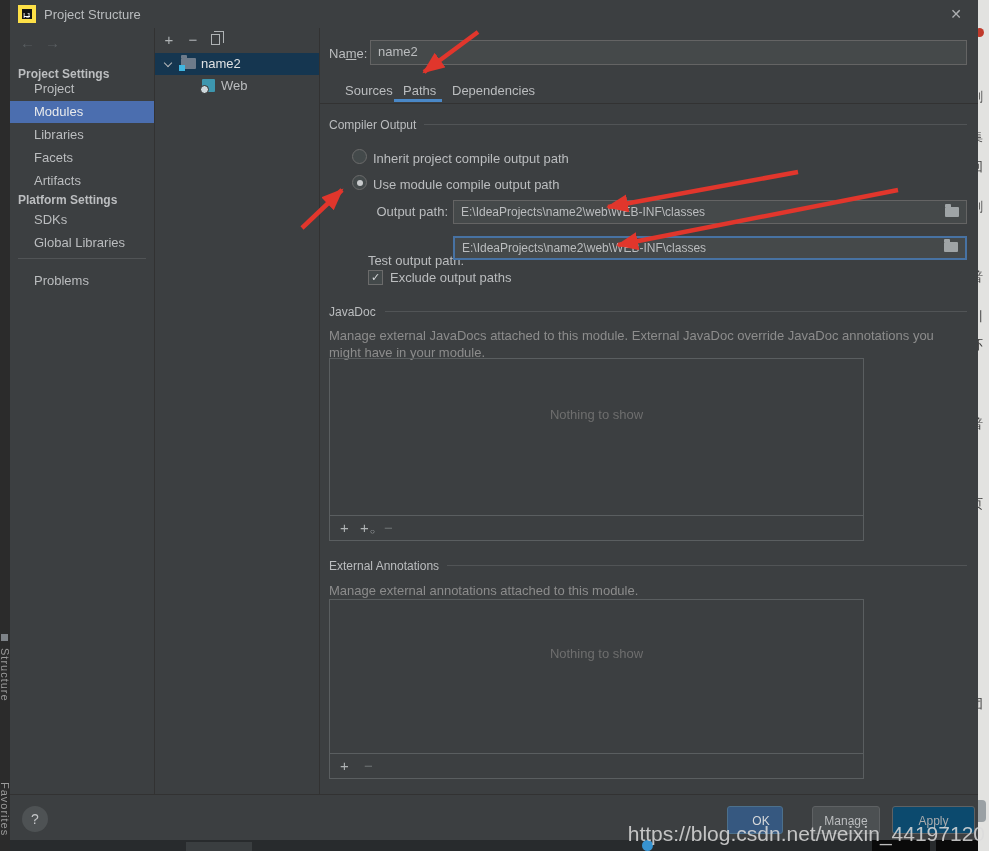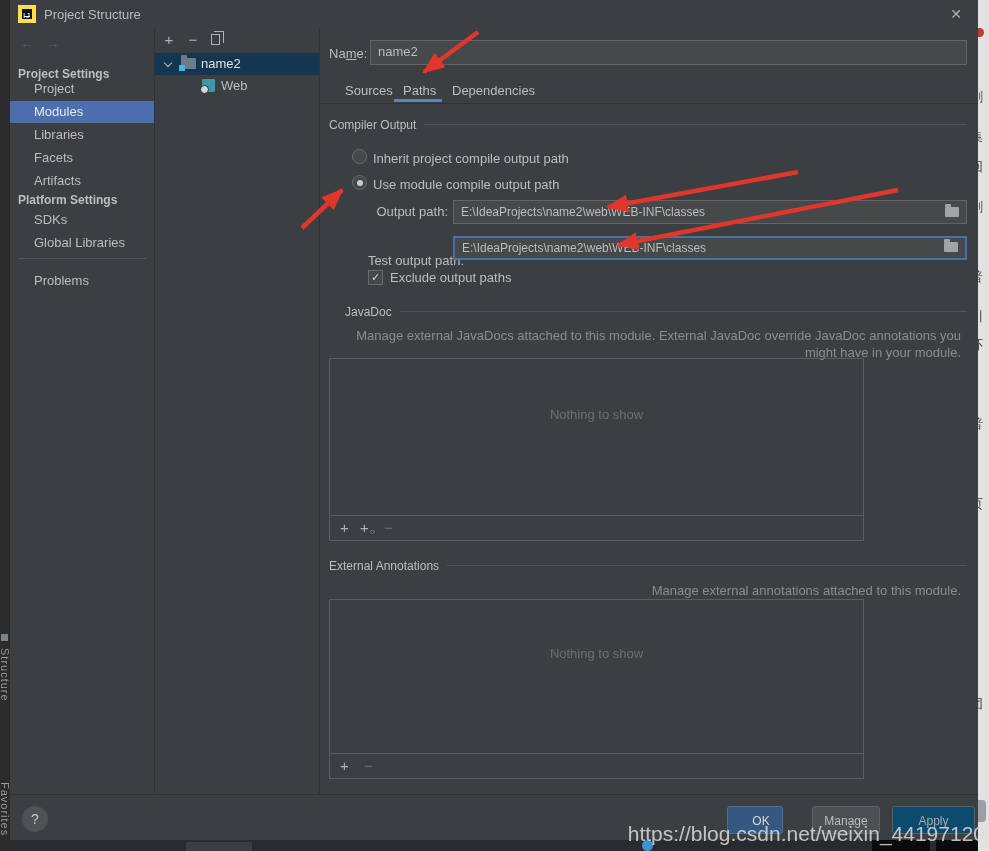--- a/index.html
+++ b/index.html
@@ -86,21 +86,21 @@
   .pl1{left:310px; top:204px;} .pl2{left:326px; top:240px;margin-top:13px;}
   .path-field { left:443px; width:514px; height:24px; padding-right:26px; overflow:hidden; }
   .pf1{ top:200px; }
   .pf2{ top:236px; border:2px solid #4772a3; line-height:20px; }
   .browse-icon { position:absolute; right:7px; top:6px; width:14px; height:10px; background:#9fa4a6; border-radius:1px; cursor:pointer; }
   .browse-icon::before { content:""; position:absolute; left:0; top:-3px; width:6px; height:3px; background:#9fa4a6; border-radius:1px 1px 0 0; }
 
   .checkbox { position:absolute; left:358px; top:270px; width:15px; height:15px; background:#43494a; border:1px solid #6b6b6b; color:#d8dadc; font-size:11px; line-height:13px; text-align:center; cursor:pointer; }
   .cb-label { left:380px; top:270px; }
 
-  .desc { position:absolute; font-size:13px; color:#8c8c8c; line-height:17px;text-align:right; }
+  .desc { position:absolute; font-size:13px; color:#8c8c8c; line-height:17px; }
   .listpanel { position:absolute; left:319px; width:535px; border:1px solid #5a5e60; }
   .lp1 { top:358px; height:183px; }
   .lp2 { top:599px; height:180px; }
   .empty-text { position:absolute; left:0; width:100%; text-align:center; font-size:13px; color:#6e6e6e; }
   .lp1 .empty-text{ top:48px; } .lp2 .empty-text{ top:46px; }
   .list-toolbar { position:absolute; left:0; bottom:0; width:100%; height:25px; border-top:1px solid #5a5e60; }
   .lt-icon { position:absolute; top:3px; font-size:15px; color:#afb3b5; cursor:pointer; }
   .lt-icon.dim { color:#6e7274; }
   .lp1 .a1{left:10px} .lp1 .a2{left:30px} .lp1 .a3{left:54px} .lp2 .a1{left:10px} .lp2 .a2{left:34px}
   .sub-circle { position:absolute; left:10px; top:8px; font-size:8px; color:#afb3b5; }
@@ -214,21 +214,21 @@
     </div>
     <div class="path-label pl2">Test output path:</div>
     <div class="txtfield path-field pf2">
       <span>E:\IdeaProjects\name2\web\WEB-INF\classes</span>
       <span class="browse-icon" style="top:4px;"></span>
     </div>
 
     <div class="checkbox">✓</div>
     <div class="lbl cb-label">Exclude output paths</div>
 
-    <div class="section-title" style="left:319px; top:305px;margin-left:16px;">JavaDoc</div>
+    <div class="section-title" style="left:319px; top:305px;">JavaDoc</div>
     <div class="section-line" style="left:375px; top:311px; width:582px;"></div>
     <div class="desc" style="left:319px; top:327px; width:632px;">Manage external JavaDocs attached to this module. External JavaDoc override JavaDoc annotations you might have in your module.</div>
     <div class="listpanel lp1">
       <div class="empty-text">Nothing to show</div>
       <div class="list-toolbar">
         <span class="lt-icon a1">+</span>
         <span class="lt-icon a2"><span>+</span><span class="sub-circle">○</span></span>
         <span class="lt-icon a3 dim">−</span>
       </div>
     </div>

